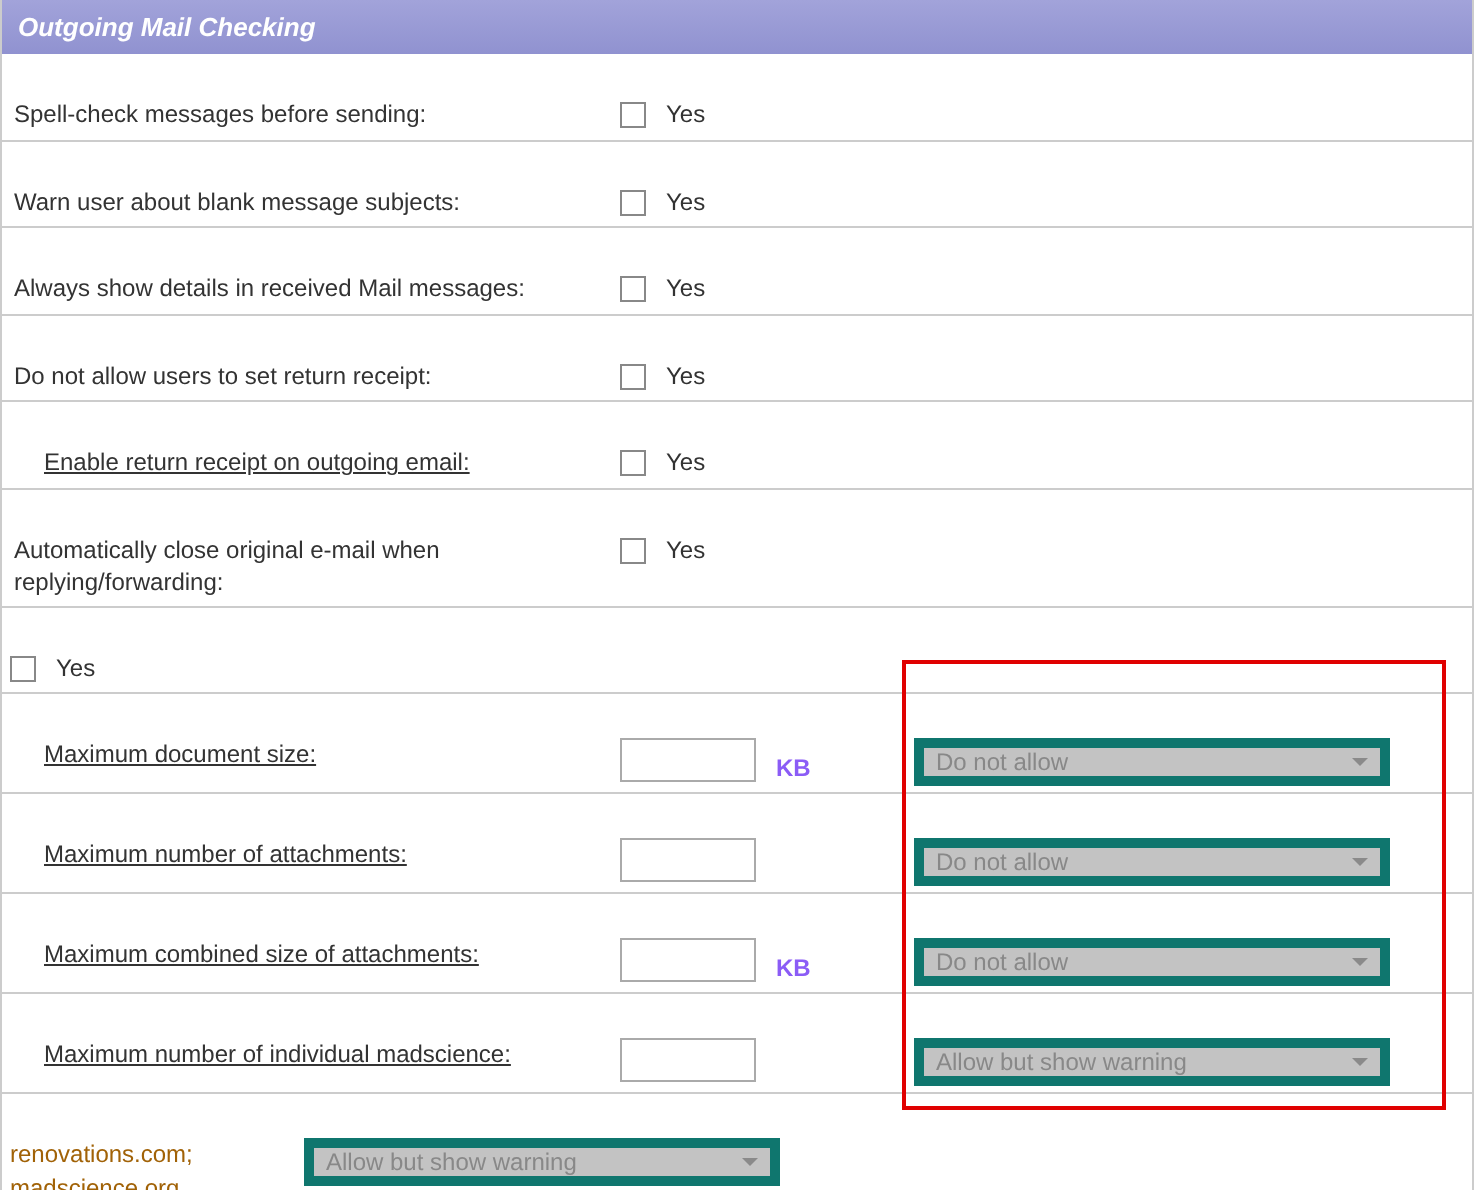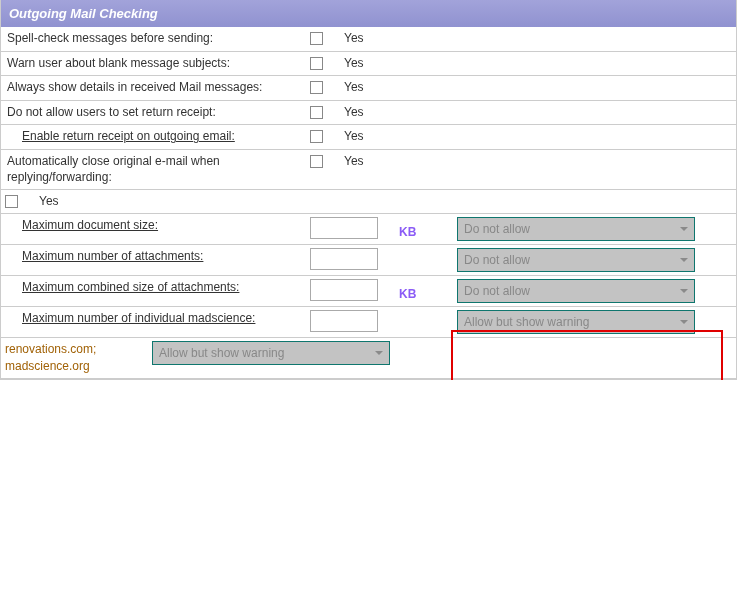--- a/index.html
+++ b/index.html
@@ -21,38 +21,39 @@
       color: #fff;
       font-weight: bold;
       font-size: 13px;
       padding: 6px 8px;
       font-style: italic;
     }
     .row {
       display: flex;
       border-bottom: 1px solid #ccc;
       min-height: 24px;
+      margin-top: 19px;
     }
     .row:last-child { border-bottom: none; }
     .label-col {
       width: 305px;
       padding: 4px 6px 4px 6px;
       color: #333;
       line-height: 1.3;
     }
     .label-col.indent {
       padding-left: 21px;
       text-decoration: underline;
     }
     .input-col {
       width: 145px;
       padding: 3px 4px;
       display: flex;
       align-items: flex-start;
-      gap: 21px;
+      gap: 10px;
     }
     .action-col {
       flex: 1;
       padding: 3px 6px;
       position: relative;
     }
     .cb {
       width: 13px;
       height: 13px;
       border: 1px solid #888;
@@ -75,21 +76,21 @@
     }
     .unit {
       color: #8b5cf6;
       align-self: flex-end;
       padding-bottom: 2px;
       font-weight: bold;
     }
     .select {
       width: 238px;
       height: 24px;
-      border: 1px solid #0f766e;
+      border: 5px solid #0f766e;
       background: #c3c3c3;
       color: #888;
       font-size: 12px;
       padding: 3px 6px;
       position: relative;
       cursor: pointer;
       display: flex;
       align-items: center;
       justify-content: space-between;
     }

